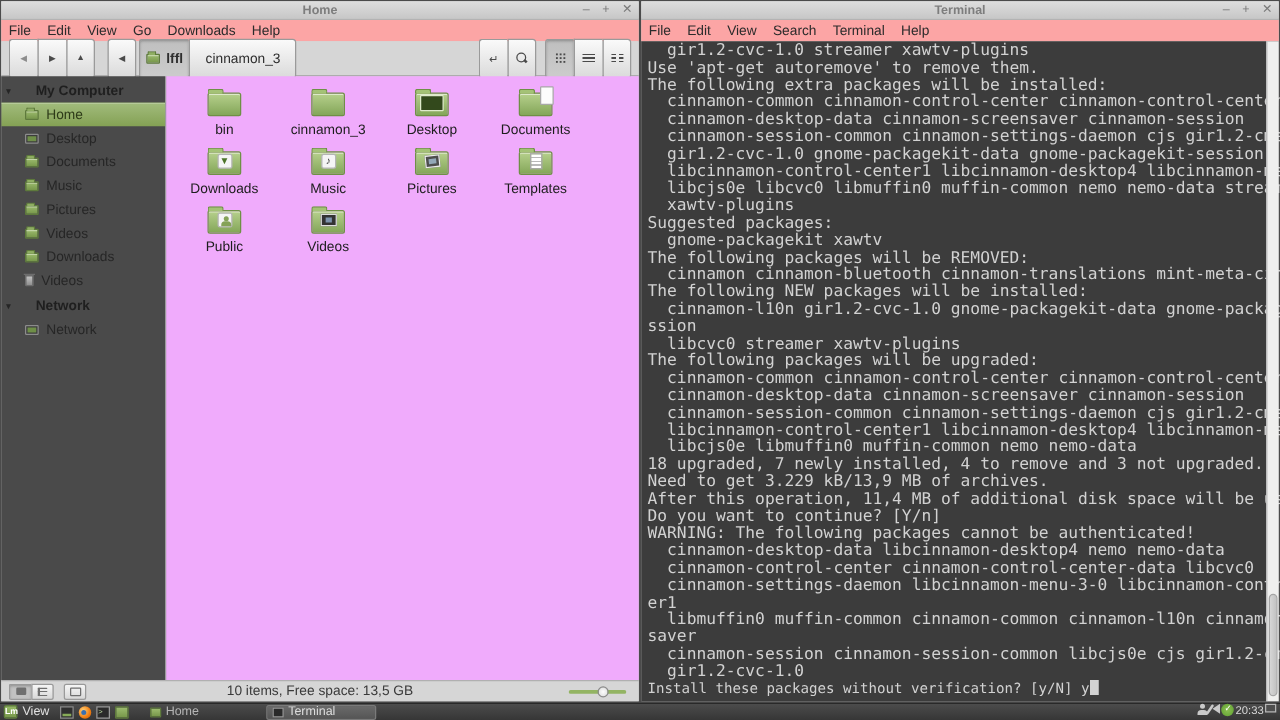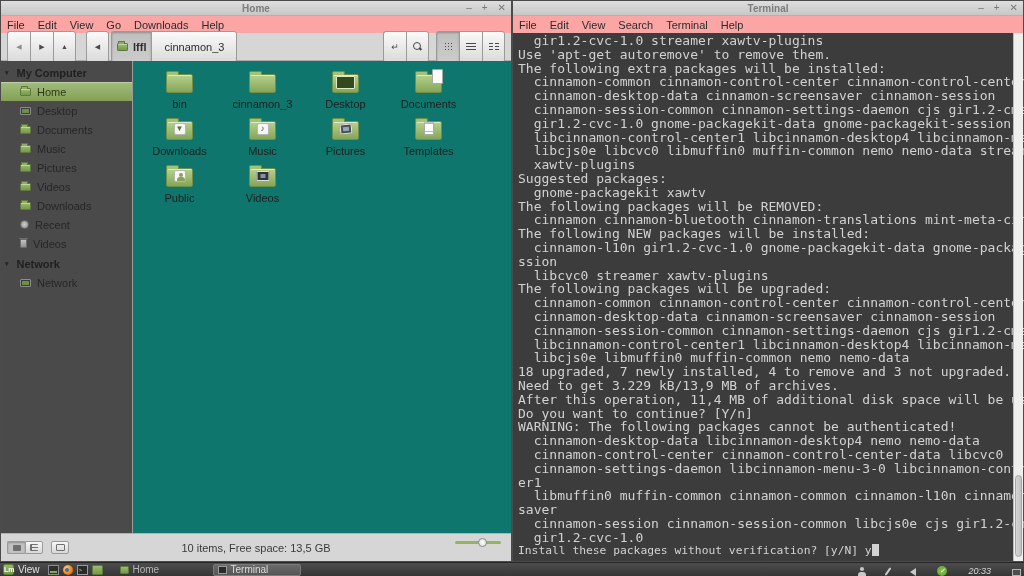--- a/index.html
+++ b/index.html
@@ -24,56 +24,56 @@
   .btn-group .btn:first-child { border-radius:3px 0 0 3px; }
   .btn-group .btn:last-child { border-radius:0 3px 3px 0; border-right-width:1px; }
   .btn.single { border-radius:3px; }
   .btn.pressed { background:linear-gradient(#bfbfbf,#cccccc); box-shadow:inset 0 1px 2px rgba(0,0,0,.25); }
   .arrow-glyph { font-size:7px; }
   .crumb-label { font-size:11px; color:#2e2e2e; }
   .crumb-label.bold { font-weight:bold; }
 
   .nemo-main { flex:1; display:flex; min-height:0; }
   .sidebar { width:131px; flex:none; background:#4a4a4a; padding-top:3px; font-size:11px; overflow:hidden; }
-  .side-header { display:flex; align-items:center; gap:8px; padding:3px 2px 3px 4px; font-weight:bold; color:#1f1f1f; }
+  .side-header { display:flex; align-items:center; gap:20px; padding:3px 2px 3px 4px; font-weight:bold; color:#1f1f1f; }
   .side-header .tri { font-size:7px; color:#252525; }
   .side-item { display:flex; align-items:center; gap:6px; height:19px; padding-left:19px; color:#262626; cursor:default; }
   .side-item.selected { background:linear-gradient(#a2bc7d,#84a154); box-shadow:inset 0 1px 0 rgba(255,255,255,.3); color:#2d3a18; }
   .side-item .lbl.focus-underline { border-bottom:1px solid #7d9a50; }
 
   .si { flex:none; position:relative; width:11px; height:8px; border-radius:1px; }
   .si-folder { background:linear-gradient(#9cbb6e,#77974a); border:1px solid #5e7a3c; box-shadow:inset 0 1px 0 rgba(255,255,255,.4); }
   .si-folder::before { content:""; position:absolute; top:-3px; left:0; width:5px; height:2px; background:#8fae63; border:1px solid #5e7a3c; border-bottom:none; border-radius:1px 1px 0 0; }
   .si-screen { background:#3c3c3c; border:1px solid #8c8c8c; }
   .si-screen i { position:absolute; inset:1px; background:#6f8f48; }
   .si-gray { background:linear-gradient(#bdbdbd,#8e8e8e); border:1px solid #6d6d6d; }
   .si-round { width:9px; height:9px; border-radius:50%; background:radial-gradient(#cfcfcf,#8a8a8a); border:1px solid #6d6d6d; }
   .si-trash { width:7px; height:9px; background:linear-gradient(#c4c4c4,#909090); border:1px solid #6d6d6d; border-radius:0 0 1px 1px; }
   .si-trash::before { content:""; position:absolute; top:-2px; left:-2px; width:9px; height:1px; background:#6d6d6d; }
 
-  .content { flex:1; background:#0f766e; border-left:1px solid #9c9c9c; position:relative; overflow:hidden; }
+  .content { flex:1; background:#f0abfc; border-left:1px solid #9c9c9c; position:relative; overflow:hidden; }
   .folder-grid { display:grid; grid-template-columns:repeat(4,83px); grid-auto-rows:47px; padding:8px 0 0 5px; }
   .cell { display:flex; flex-direction:column; align-items:center; }
   .folder { position:relative; width:27px; height:19px; margin-top:5px; border-radius:2px; background:linear-gradient(#b6d08c,#84a659); border:1px solid #6f9046; box-shadow:inset 0 1px 0 rgba(255,255,255,.55); }
   .folder::before { content:""; position:absolute; top:-4px; left:-1px; width:11px; height:3px; background:#a4c276; border:1px solid #6f9046; border-bottom:none; border-radius:2px 2px 0 0; }
   .flabel { margin-top:5px; font-size:11px; color:#1d1d1d; }
   .em-screen { position:absolute; left:3px; right:3px; top:1px; bottom:3px; background:#33491c; border:1px solid #dfeacb; border-radius:1px; }
   .em-page { position:absolute; right:-2px; top:-6px; width:11px; height:15px; background:#fcfcfc; border:1px solid #a8a8a8; border-radius:1px; }
   .em-badge { position:absolute; left:50%; top:42%; transform:translate(-50%,-50%); width:12px; height:12px; background:#f5f5f5; border:1px solid #b5b5b5; border-radius:2px; font-size:8px; line-height:10px; text-align:center; color:#4c7429; }
   .em-badge.dark { color:#333; }
   .em-photo { position:absolute; left:50%; top:40%; transform:translate(-50%,-50%) rotate(-6deg); width:12px; height:10px; background:#4e4e4e; border:1px solid #ececec; }
   .em-photo i { position:absolute; inset:2px; background:#93a8b8; }
   .em-person { position:absolute; left:50%; top:42%; transform:translate(-50%,-50%); width:12px; height:12px; background:#f5f5f5; border:1px solid #b5b5b5; border-radius:2px; }
   .em-person::before { content:""; position:absolute; left:4px; top:2px; width:4px; height:4px; border-radius:50%; background:#85a258; }
   .em-person::after { content:""; position:absolute; left:2px; top:6px; width:8px; height:4px; border-radius:3px 3px 0 0; background:#85a258; }
   .em-tpl { position:absolute; left:50%; top:40%; transform:translate(-50%,-50%); width:10px; height:13px; background:repeating-linear-gradient(#ffffff 0 2px,#b9b9b9 2px 3px); border:1px solid #a8a8a8; }
   .em-film { position:absolute; left:50%; top:42%; transform:translate(-50%,-50%); width:13px; height:10px; background:#333; border:1px solid #ddd; }
   .em-film i { position:absolute; inset:2px 3px; background:#7d93ac; }
 
-  .statusbar { height:28px; flex:none; background:#d6d6d6; border-top:1px solid #b0b0b0; display:flex; align-items:center; position:relative; padding:0 6px; }
+  .statusbar { height:17px; flex:none; background:#d6d6d6; border-top:1px solid #b0b0b0; display:flex; align-items:center; position:relative; padding:0 6px; }
   .statusbar .stext { position:absolute; left:0; right:0; text-align:center; font-size:11px; color:#3a3a3a; }
   .mini-btn { width:18px; height:13px; background:linear-gradient(#f6f6f6,#d8d8d8); border:1px solid #9a9a9a; display:flex; align-items:center; justify-content:center; }
   .mini-btn.pressed { background:#c2c2c2; box-shadow:inset 0 1px 2px rgba(0,0,0,.25); }
   .mb-group { display:flex; }
   .mb-group .mini-btn:first-child { border-radius:2px 0 0 2px; border-right:none; }
   .mb-group .mini-btn:last-child { border-radius:0 2px 2px 0; }
   .mini-glyph { width:8px; height:6px; background:#6f6f6f; border-radius:1px; }
   .mini-glyph.tree { width:8px; height:7px; background:linear-gradient(to right,#6f6f6f 2px,transparent 2px), repeating-linear-gradient(#6f6f6f 0 1px,transparent 1px 3px); }
   .mini-glyph.panel { width:9px; height:7px; background:transparent; border:1px solid #6f6f6f; }
   .zoom-slider { position:absolute; right:10px; top:7px; width:46px; height:3px; border-radius:2px; background:#93b463; }
@@ -105,21 +105,21 @@
   .l-desktop i { position:absolute; left:1px; right:1px; bottom:1px; height:2px; background:#87ab58; }
   .l-firefox { border-radius:50%; background:radial-gradient(circle at 35% 35%,#ffd27a,#f07d12 60%,#c85a00); width:10px; height:10px; }
   .l-firefox i { position:absolute; left:2px; top:3px; width:4px; height:4px; border-radius:50%; background:#3b6fb0; }
   .l-term { background:#2a2a2a; border:1px solid #9a9a9a; color:#bcd9a0; font-size:6px; line-height:8px; padding-left:1px; }
   .l-folder { background:linear-gradient(#9cbb6e,#77974a); border:1px solid #5e7a3c; border-radius:1px; }
   .task-btn { display:flex; align-items:center; gap:4px; width:88px; height:12px; padding:0 4px; margin-left:9px; color:#b4b4b4; border-radius:2px; }
   .task-btn.active { background:linear-gradient(#6a6a6a,#555555); border:1px solid #7a7a7a; color:#dcdcdc; }
   .task-icon { width:9px; height:8px; flex:none; position:relative; }
   .t-folder { background:linear-gradient(#9cbb6e,#77974a); border:1px solid #5e7a3c; border-radius:1px; }
   .t-term { background:#2a2a2a; border:1px solid #9a9a9a; }
-  .tray { position:absolute; right:3px; top:0; height:100%; display:flex; align-items:flex-end; gap:21px;font-style:italic; }
+  .tray { position:absolute; right:3px; top:0; height:100%; display:flex; align-items:flex-start; gap:1px; }
   .tr-user { position:relative; width:8px; height:9px; }
   .tr-user::before { content:""; position:absolute; left:2px; top:0; width:4px; height:4px; border-radius:50%; background:#c9c9c9; }
   .tr-user::after { content:""; position:absolute; left:0; top:5px; width:8px; height:4px; border-radius:3px 3px 0 0; background:#c9c9c9; }
   .tr-pencil { width:2px; height:9px; background:#c9c9c9; transform:rotate(35deg); border-radius:1px; }
   .tr-vol { width:0; height:0; border-top:4px solid transparent; border-bottom:4px solid transparent; border-right:6px solid #c9c9c9; }
   .tr-shield { width:10px; height:10px; border-radius:50%; background:radial-gradient(#8cc152,#5d9e2f); color:#fff; font-size:7px; line-height:10px; text-align:center; }
   .tr-clock { color:#d8d8d8; font-size:9px; }
   .tr-screen { width:9px; height:7px; border:1px solid #b5b5b5; background:#4e4e4e; }
 </style>
 </head>
@@ -216,24 +216,20 @@
         <span class="si si-folder"></span>
         <span class="lbl">Pictures</span>
       </div>
       <div class="side-item">
         <span class="si si-folder"></span>
         <span class="lbl">Videos</span>
       </div>
       <div class="side-item">
         <span class="si si-folder"></span>
         <span class="lbl">Downloads</span>
-      </div>
-      <div class="side-item">
-        <span class="si si-round"></span>
-        <span class="lbl">Recent</span>
       </div>
       <div class="side-item">
         <span class="si si-trash"></span>
         <span class="lbl">Videos</span>
       </div>
       <div class="side-header" style="margin-top:2px">
         <span class="tri">▾</span>
         <span>Network</span>
       </div>
       <div class="side-item">

